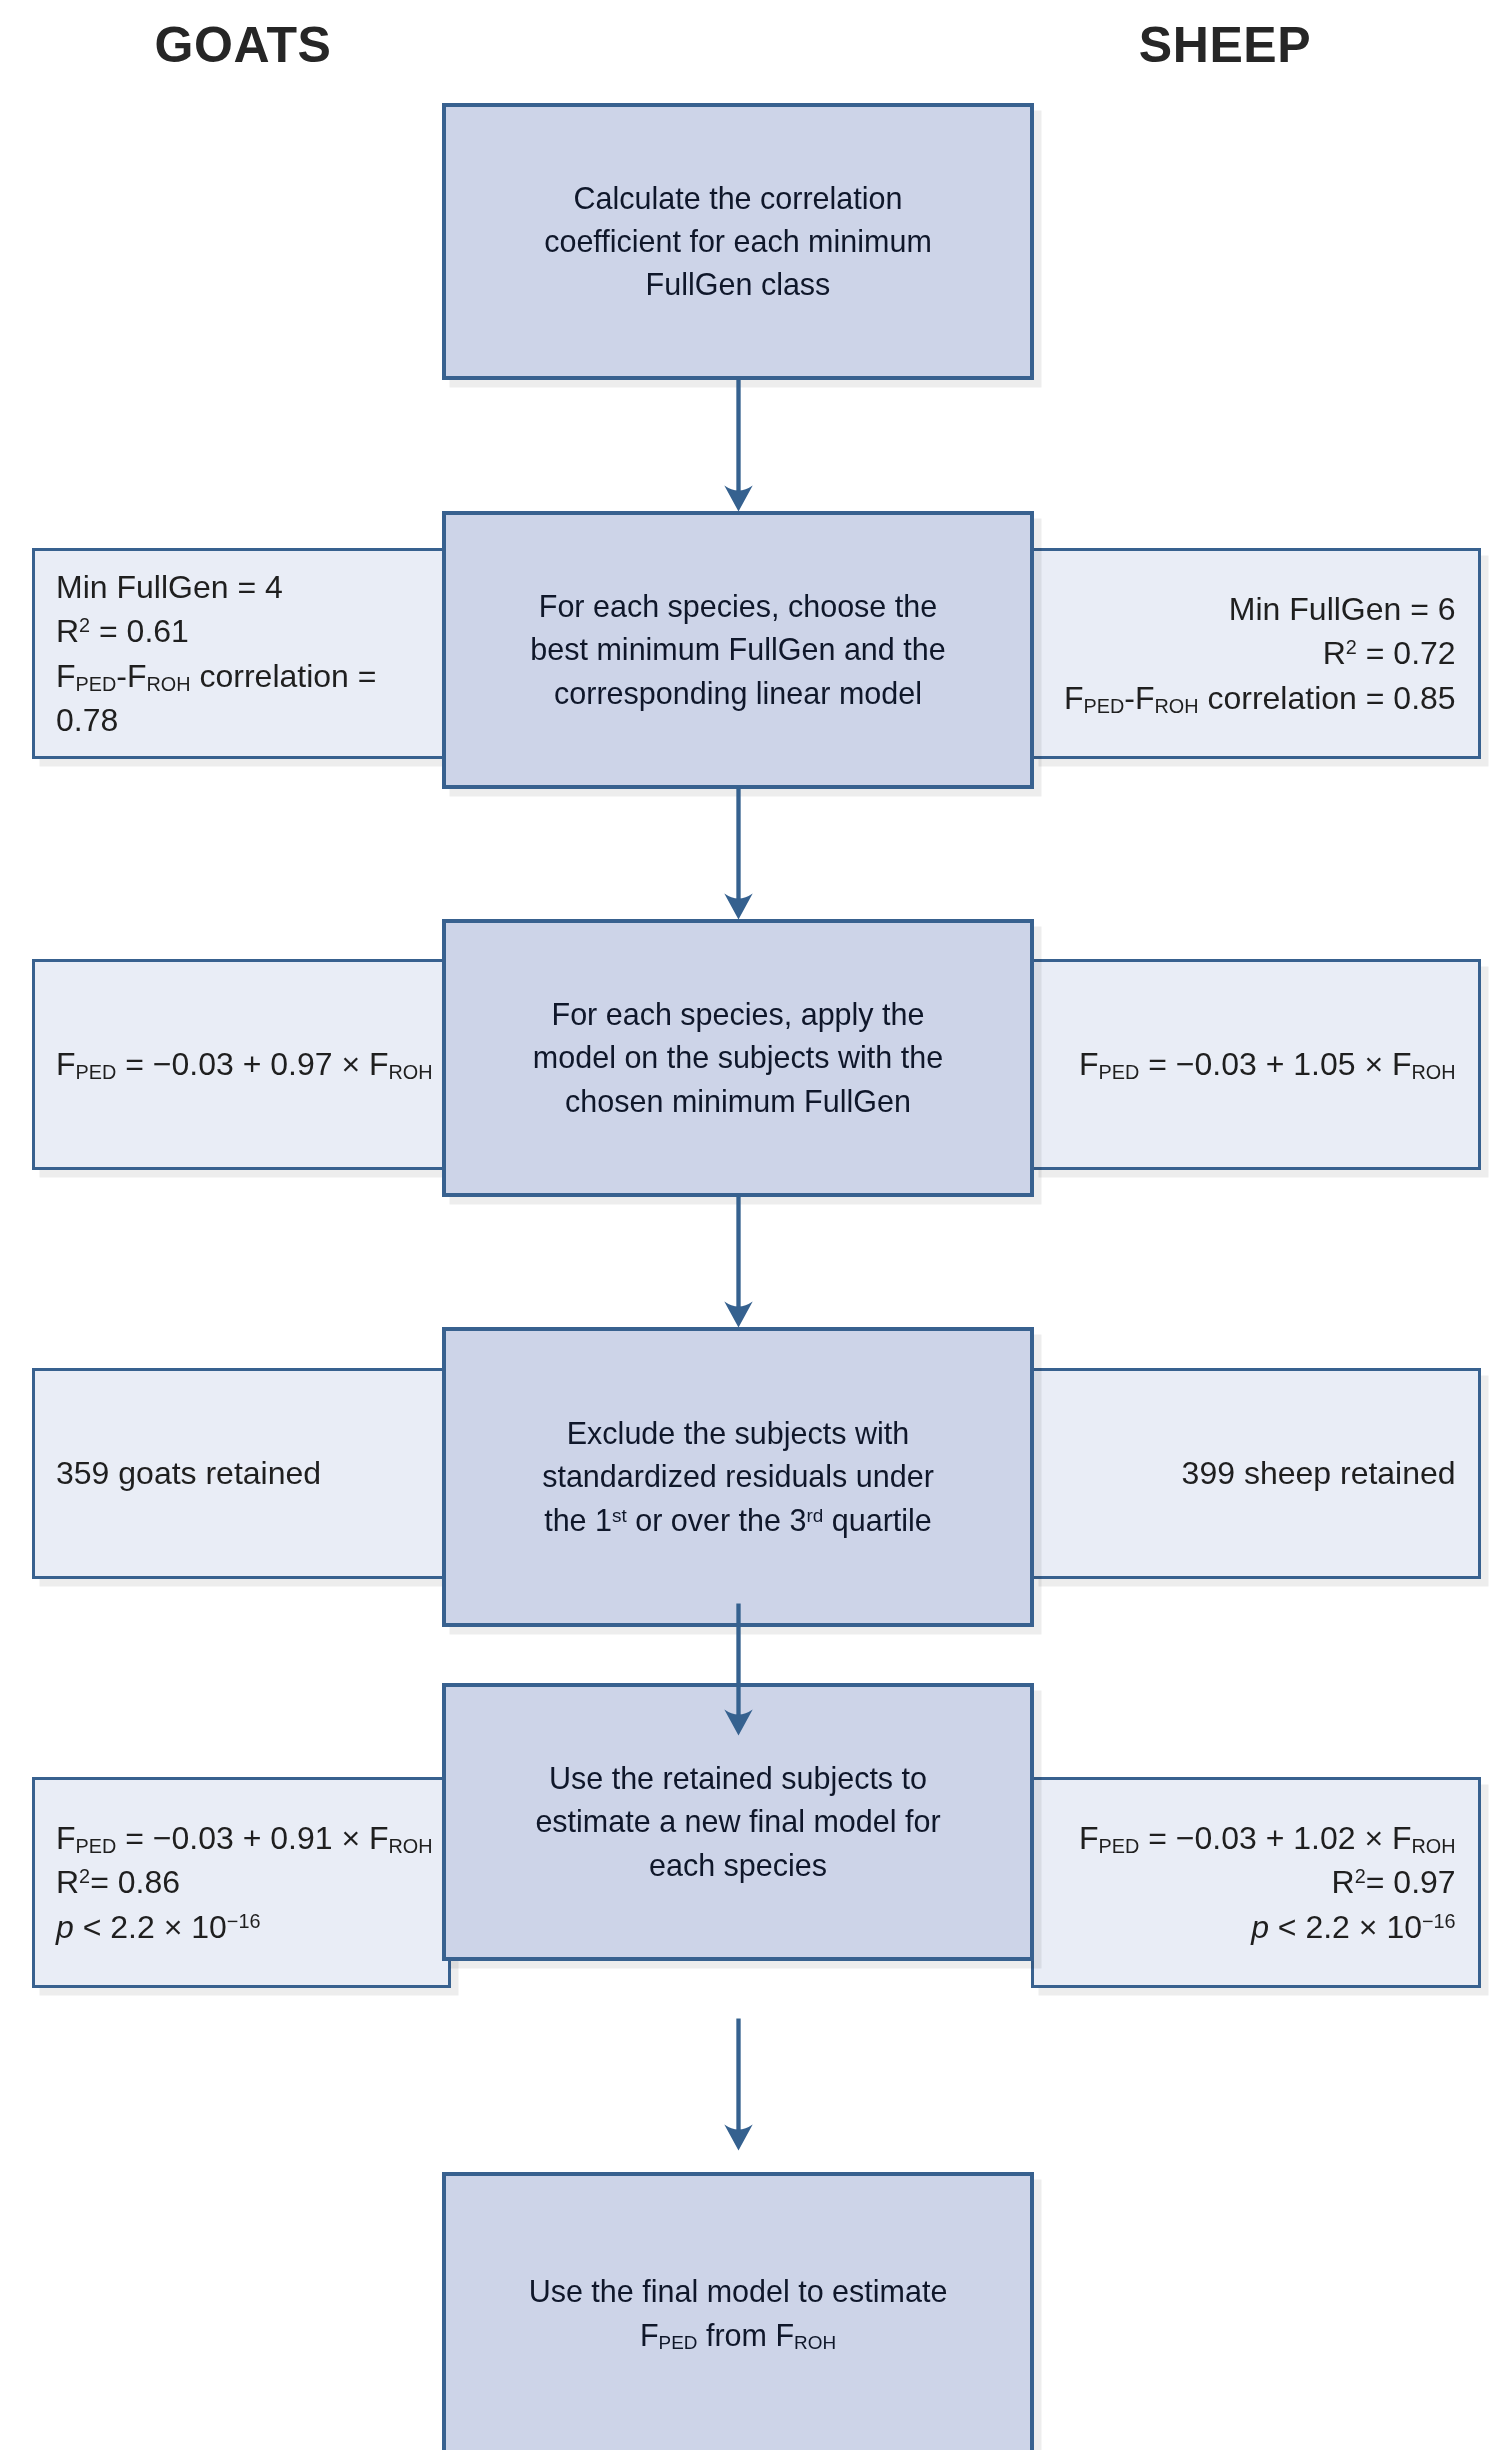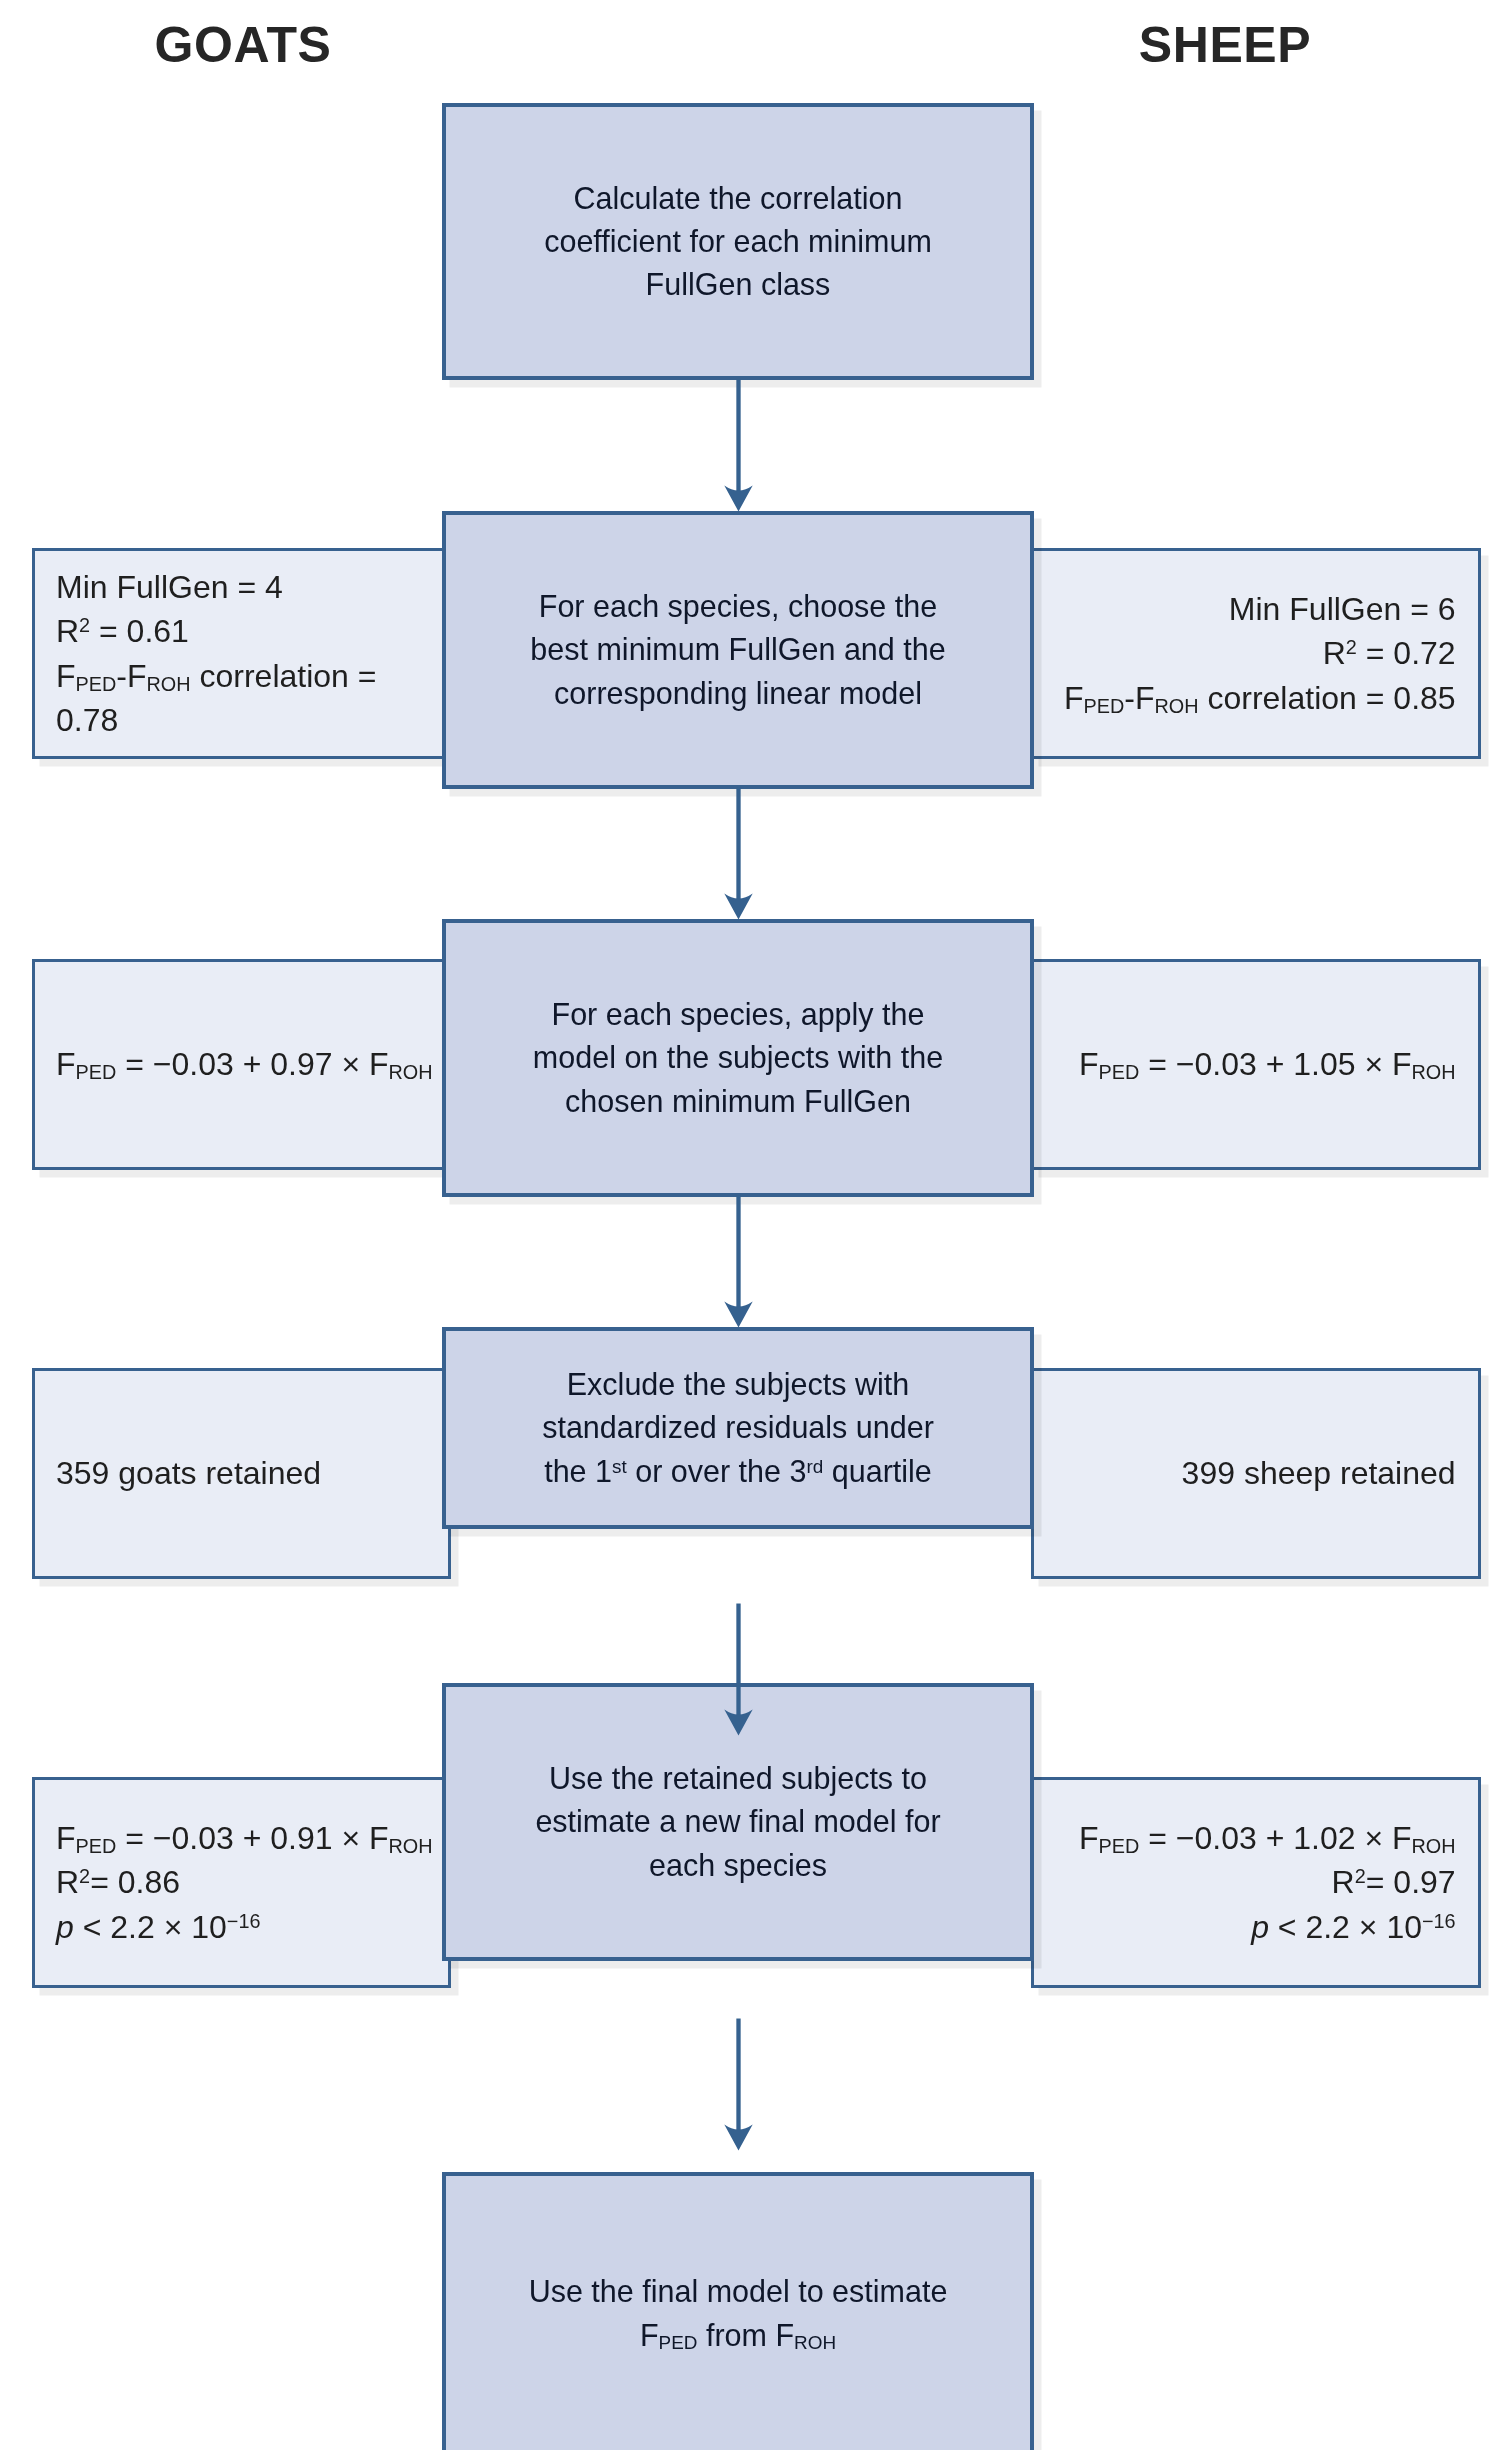--- a/index.html
+++ b/index.html
@@ -106,21 +106,21 @@
     <rect class="shaft" x="26.5" y="0" width="7" height="186"></rect>
     <path class="head" d="M30 214 L7 172 Q30 188 53 172 Z"></path>
   </svg>
 
   <div class="box sbox lbox" style="top:1368px;height:211px;">
     <div class="stext">359 goats retained</div>
   </div>
   <div class="box sbox rbox" style="top:1368px;height:211px;">
     <div class="stext">399 sheep retained</div>
   </div>
-  <div class="box cbox" style="top:1327px;height:202px;">
+  <div class="box cbox" style="top:1327px;height:300px;">
     <div class="ctext">Exclude the subjects with<br>standardized residuals under<br>the 1<sup>st</sup> or over the 3<sup>rd</sup> quartile</div>
   </div>
 
   <svg class="arrow" style="top:1603px;height:133px;" viewBox="0 0 60 214">
     <rect class="shaft" x="26.5" y="0" width="7" height="186"></rect>
     <path class="head" d="M30 214 L7 172 Q30 188 53 172 Z"></path>
   </svg>
 
   <div class="box sbox lbox" style="top:1777px;height:211px;">
     <div class="stext">F<sub>PED</sub> = −0.03 + 0.91 × F<sub>ROH</sub><br>R<sup>2</sup>= 0.86<br><i>p</i> &lt; 2.2 × 10<sup>−16</sup></div>

